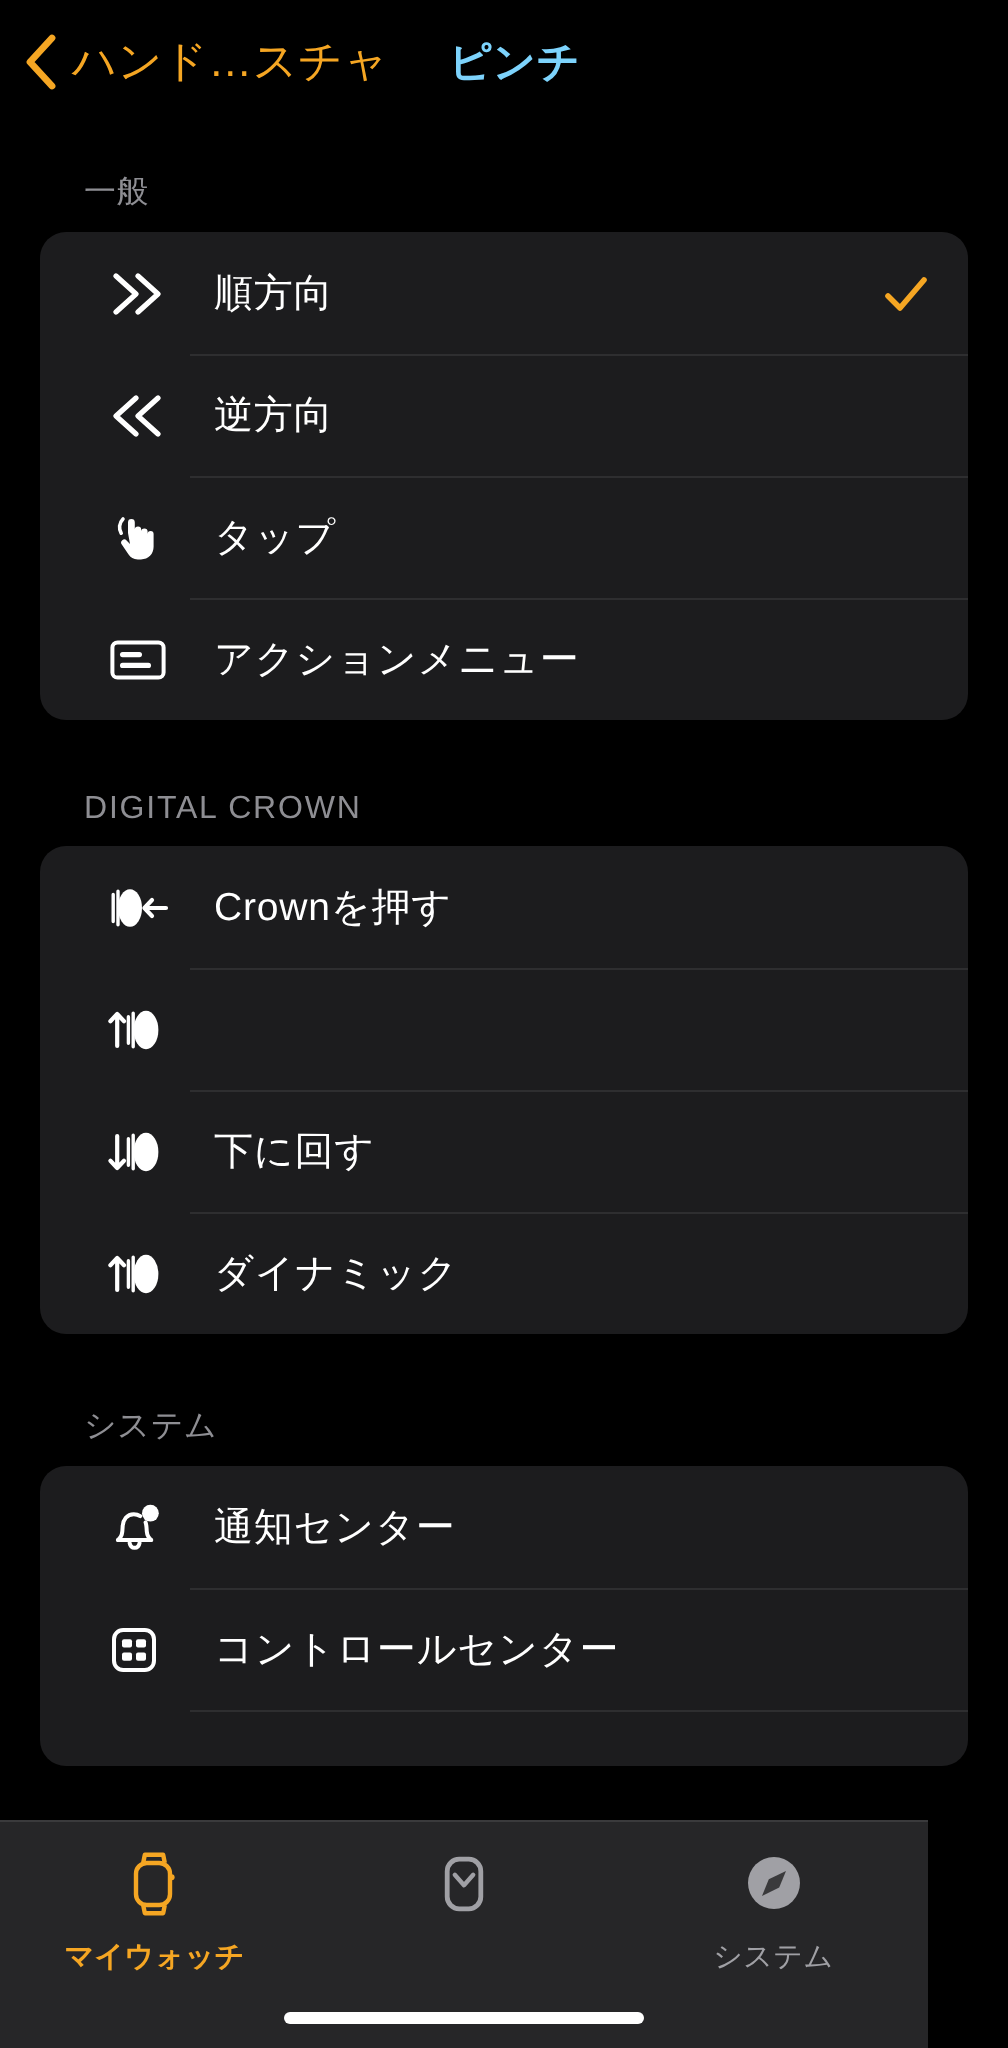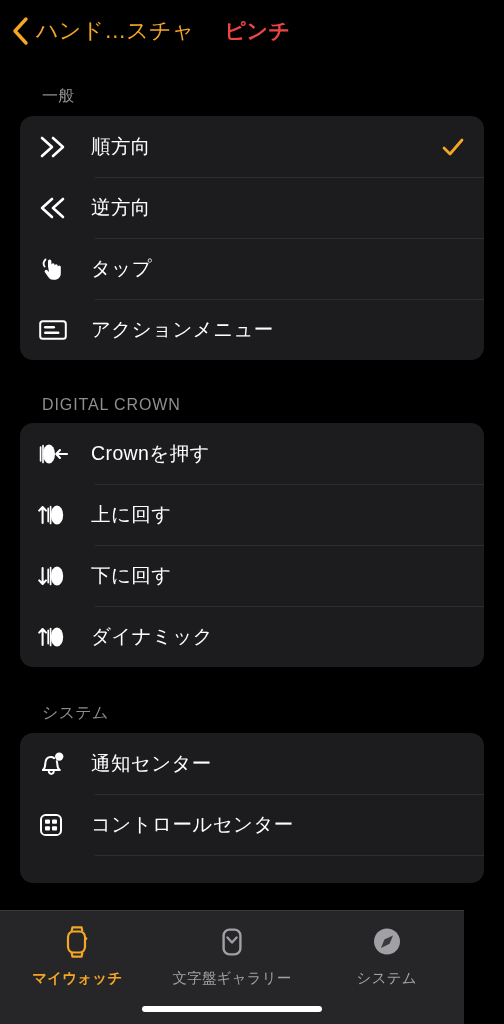--- a/index.html
+++ b/index.html
@@ -18,21 +18,21 @@
   }
   .back-btn {
     display:flex; align-items:center; gap:6px;
     margin-left:10px; cursor:pointer;
   }
   .back-chevron { width:20px; height:30px; display:block; }
   .back-label {
     color:#F5A623; font-size:22px; letter-spacing:0.2px; white-space:nowrap;
   }
   .nav-title {
-    color:#ef4444; font-size:21px; font-weight:bold;
+    color:#7dd3fc; font-size:21px; font-weight:bold;
     margin-left:30px; letter-spacing:0.5px;
   }
 
   
   .content { position:absolute; top:44px; left:0; width:504px; height:962px; }
 
   .section-header {
     color:#8E8E93; font-size:16px;
     padding:0 0 9px 42px; letter-spacing:0.3px;
   }
@@ -43,21 +43,21 @@
     margin:0 20px;
     border-radius:13px;
     overflow:hidden;
   }
   .section { margin-bottom:36px; }
 
   .row {
     position:relative;
     display:flex; align-items:center;
     height:61px;
-    padding-left:16px; padding-right:18px;
+    padding-left:32px; padding-right:18px;
     cursor:pointer;
   }
   .row + .row::before {
     content:""; position:absolute; top:0; left:75px; right:0;
     height:1px; background:#2E2E30;
   }
   .row-icon {
     width:55px; flex:0 0 55px;
     display:flex; align-items:center; justify-content:flex-start;
     color:#fff;
@@ -184,21 +184,20 @@
         </div>
 
         <div class="row">
           <span class="row-icon">
             <svg width="36" height="28" viewBox="0 0 36 28" fill="none">
               <path d="M6.6 22 V6.4 M3.2 9.6 L6.6 6 L10 9.6" stroke="#fff" stroke-width="2.1" stroke-linecap="round" stroke-linejoin="round"></path>
               <ellipse cx="21" cy="14" rx="6.2" ry="9.6" fill="#fff"></ellipse>
               <path d="M14.6 5.6 v16.8 M12.2 7.4 v13.2" stroke="#fff" stroke-width="1.7" stroke-linecap="round"></path>
             </svg>
           </span>
-          <span class="row-label">上に回す</span>
         </div>
 
         <div class="row">
           <span class="row-icon">
             <svg width="36" height="28" viewBox="0 0 36 28" fill="none">
               <path d="M6.6 6 V21.6 M3.2 18.4 L6.6 22 L10 18.4" stroke="#fff" stroke-width="2.1" stroke-linecap="round" stroke-linejoin="round"></path>
               <ellipse cx="21" cy="14" rx="6.2" ry="9.6" fill="#fff"></ellipse>
               <path d="M14.6 5.6 v16.8 M12.2 7.4 v13.2" stroke="#fff" stroke-width="1.7" stroke-linecap="round"></path>
             </svg>
           </span>
@@ -274,21 +273,20 @@
       <span class="tab-label">マイウォッチ</span>
     </div>
 
     <div class="tab">
       <span class="tab-icon">
         <svg width="40" height="40" viewBox="0 0 40 40" fill="none">
           <rect x="11.6" y="7.6" width="16.8" height="24.8" rx="6" stroke="#A0A0A5" stroke-width="2.4"></rect>
           <path d="M15.4 15.4 L20 20.6 L24.6 15.4" stroke="#A0A0A5" stroke-width="2.2" stroke-linecap="round" stroke-linejoin="round"></path>
         </svg>
       </span>
-      <span class="tab-label">文字盤ギャラリー</span>
     </div>
 
     <div class="tab">
       <span class="tab-icon">
         <svg width="40" height="40" viewBox="0 0 40 40" fill="none">
           <circle cx="20" cy="19.5" r="13" fill="#A0A0A5"></circle>
           <path d="M26 13.5 L17.4 17.6 L14 26 L22.6 21.8 Z" fill="#3a3a3c"></path>
         </svg>
       </span>
       <span class="tab-label">システム</span>

